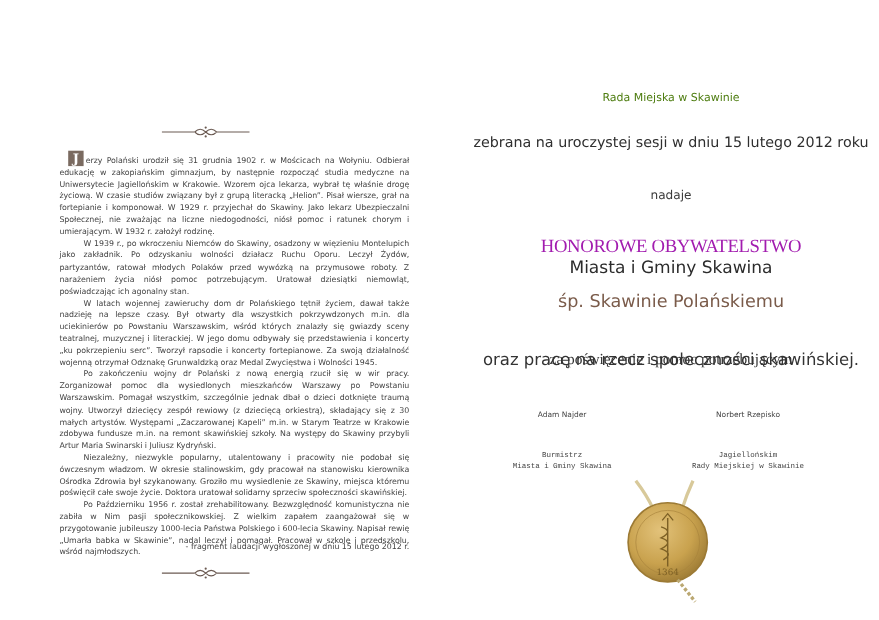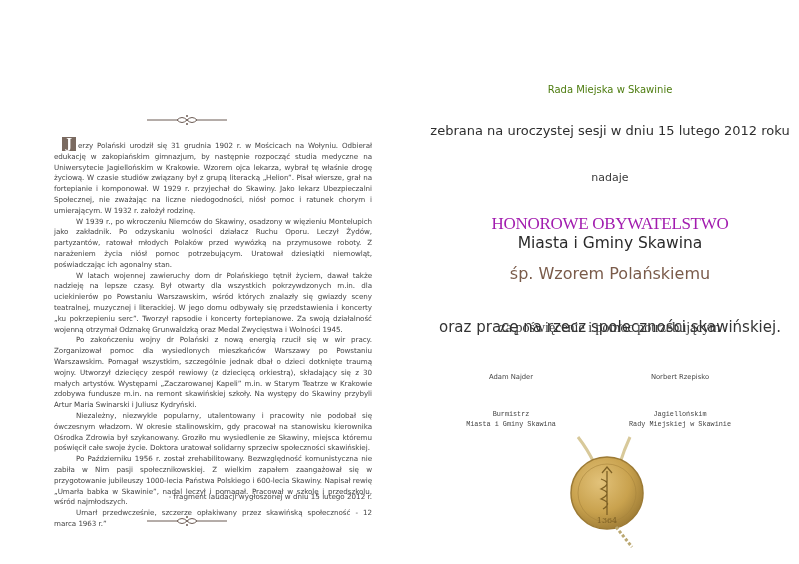--- a/index.html
+++ b/index.html
@@ -50,40 +50,39 @@
     <circle cx="40" cy="11" r="1" fill="#6b5a52"></circle>
 </svg>
 
 <div class="bio">
   <p class="first"><span class="dropcap">J</span><span>erzy Polański urodził się 31 grudnia 1902 r. w Mościcach na Wołyniu. Odbierał edukację w zakopiańskim gimnazjum, by następnie rozpocząć studia medyczne na Uniwersytecie Jagiellońskim w Krakowie. Wzorem ojca lekarza, wybrał tę właśnie drogę życiową. W czasie studiów związany był z grupą literacką „Helion”. Pisał wiersze, grał na fortepianie i komponował. W 1929 r. przyjechał do Skawiny. Jako lekarz Ubezpieczalni Społecznej, nie zważając na liczne niedogodności, niósł pomoc i ratunek chorym i umierającym. W 1932 r. założył rodzinę.</span></p>
   <p>W 1939 r., po wkroczeniu Niemców do Skawiny, osadzony w więzieniu Montelupich jako zakładnik. Po odzyskaniu wolności działacz Ruchu Oporu. Leczył Żydów, partyzantów, ratował młodych Polaków przed wywózką na przymusowe roboty. Z narażeniem życia niósł pomoc potrzebującym. Uratował dziesiątki niemowląt, poświadczając ich agonalny stan.</p>
   <p>W latach wojennej zawieruchy dom dr Polańskiego tętnił życiem, dawał także nadzieję na lepsze czasy. Był otwarty dla wszystkich pokrzywdzonych m.in. dla uciekinierów po Powstaniu Warszawskim, wśród których znalazły się gwiazdy sceny teatralnej, muzycznej i literackiej. W jego domu odbywały się przedstawienia i koncerty „ku pokrzepieniu serc”. Tworzył rapsodie i koncerty fortepianowe. Za swoją działalność wojenną otrzymał Odznakę Grunwaldzką oraz Medal Zwycięstwa i Wolności 1945.</p>
   <p>Po zakończeniu wojny dr Polański z nową energią rzucił się w wir pracy. Zorganizował pomoc dla wysiedlonych mieszkańców Warszawy po Powstaniu Warszawskim. Pomagał wszystkim, szczególnie jednak dbał o dzieci dotknięte traumą wojny. Utworzył dziecięcy zespół rewiowy (z dziecięcą orkiestrą), składający się z 30 małych artystów. Występami „Zaczarowanej Kapeli” m.in. w Starym Teatrze w Krakowie zdobywa fundusze m.in. na remont skawińskiej szkoły. Na występy do Skawiny przybyli Artur Maria Swinarski i Juliusz Kydryński.</p>
   <p>Niezależny, niezwykle popularny, utalentowany i pracowity nie podobał się ówczesnym władzom. W okresie stalinowskim, gdy pracował na stanowisku kierownika Ośrodka Zdrowia był szykanowany. Groziło mu wysiedlenie ze Skawiny, miejsca któremu poświęcił całe swoje życie. Doktora uratował solidarny sprzeciw społeczności skawińskiej.</p>
   <p>Po Październiku 1956 r. został zrehabilitowany. Bezwzględność komunistyczna nie zabiła w Nim pasji społecznikowskiej. Z wielkim zapałem zaangażował się w przygotowanie jubileuszy 1000-lecia Państwa Polskiego i 600-lecia Skawiny. Napisał rewię „Umarła babka w Skawinie”, nadal leczył i pomagał. Pracował w szkole i przedszkolu, wśród najmłodszych.</p>
-  <p>Umarł przedwcześnie, szczerze opłakiwany przez skawińską społeczność - 12 marca 1963 r.”</p>
 </div>
 
 <div class="source">- fragment laudacji wygłoszonej w dniu 15 lutego 2012 r.</div>
 
 <svg class="ornament bottom" viewBox="0 0 80 14">
   <line x1="0" y1="7" x2="30" y2="7" stroke="#6b5a52" stroke-width="1"></line>
   <line x1="50" y1="7" x2="80" y2="7" stroke="#6b5a52" stroke-width="1"></line>
   <path d="M30 7 Q35 2 40 7 Q45 12 50 7 M30 7 Q35 12 40 7 Q45 2 50 7" fill="none" stroke="#6b5a52" stroke-width="1"></path>
   <circle cx="40" cy="3" r="1" fill="#6b5a52"></circle>
     <circle cx="40" cy="11" r="1" fill="#6b5a52"></circle>
 </svg>
 
 <div class="right">
   <div class="council">Rada Miejska w Skawinie</div>
   <div class="session">zebrana na uroczystej sesji w dniu 15 lutego 2012 roku</div>
   <div class="grants">nadaje</div>
   <div class="honor1">HONOROWE OBYWATELSTWO</div>
   <div class="honor2">Miasta i Gminy Skawina</div>
-  <div class="recipient">śp. Wzorem Polańskiemu</div>
+  <div class="recipient">śp. Skawinie Polańskiemu</div>
   <div class="reason1">za poświęcenie i pomoc potrzebującym</div>
   <div class="reason2">oraz pracę na rzecz społeczności skawińskiej.</div>
 </div>
 
 <div class="sig a">
   <div class="name">Adam Najder</div>
   <div class="role">
     <div>Burmistrz</div>
     <div>Miasta i Gminy Skawina</div>
   </div>

